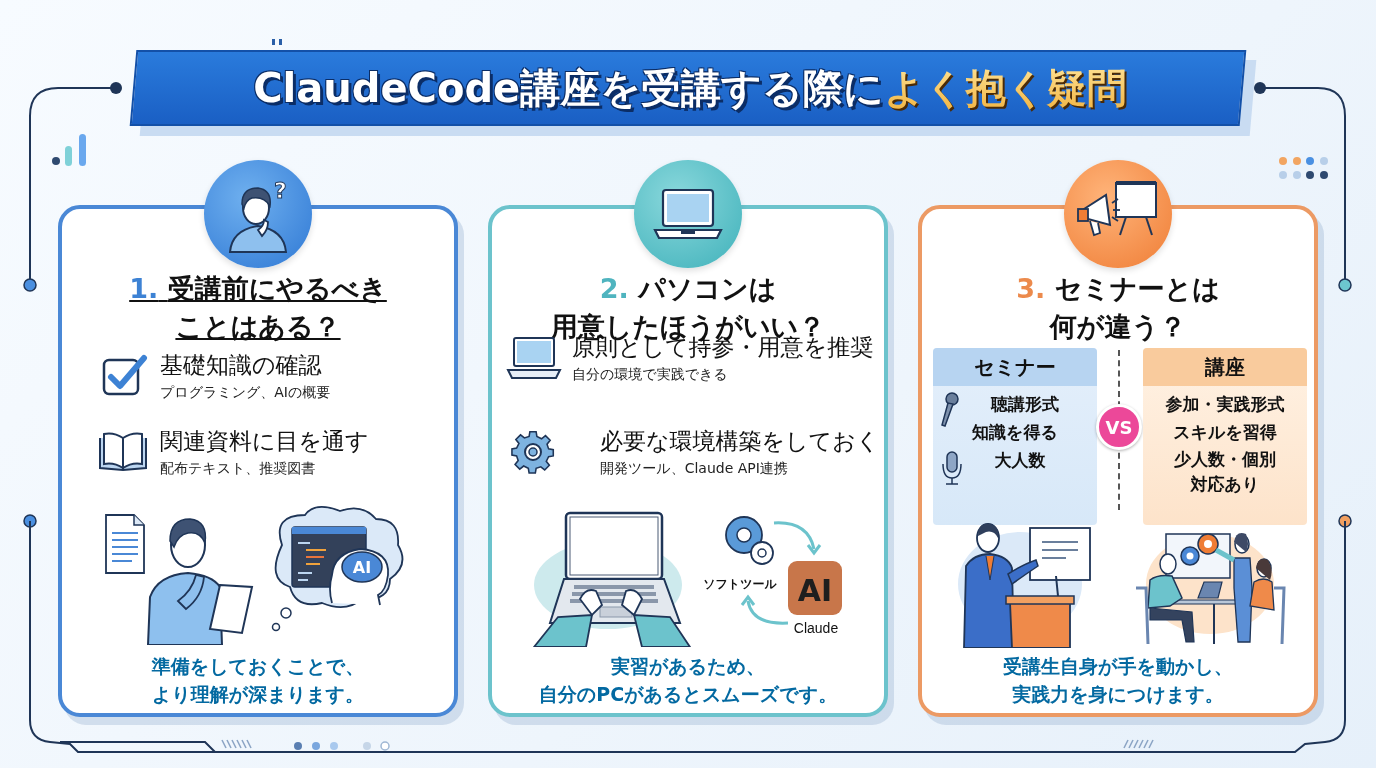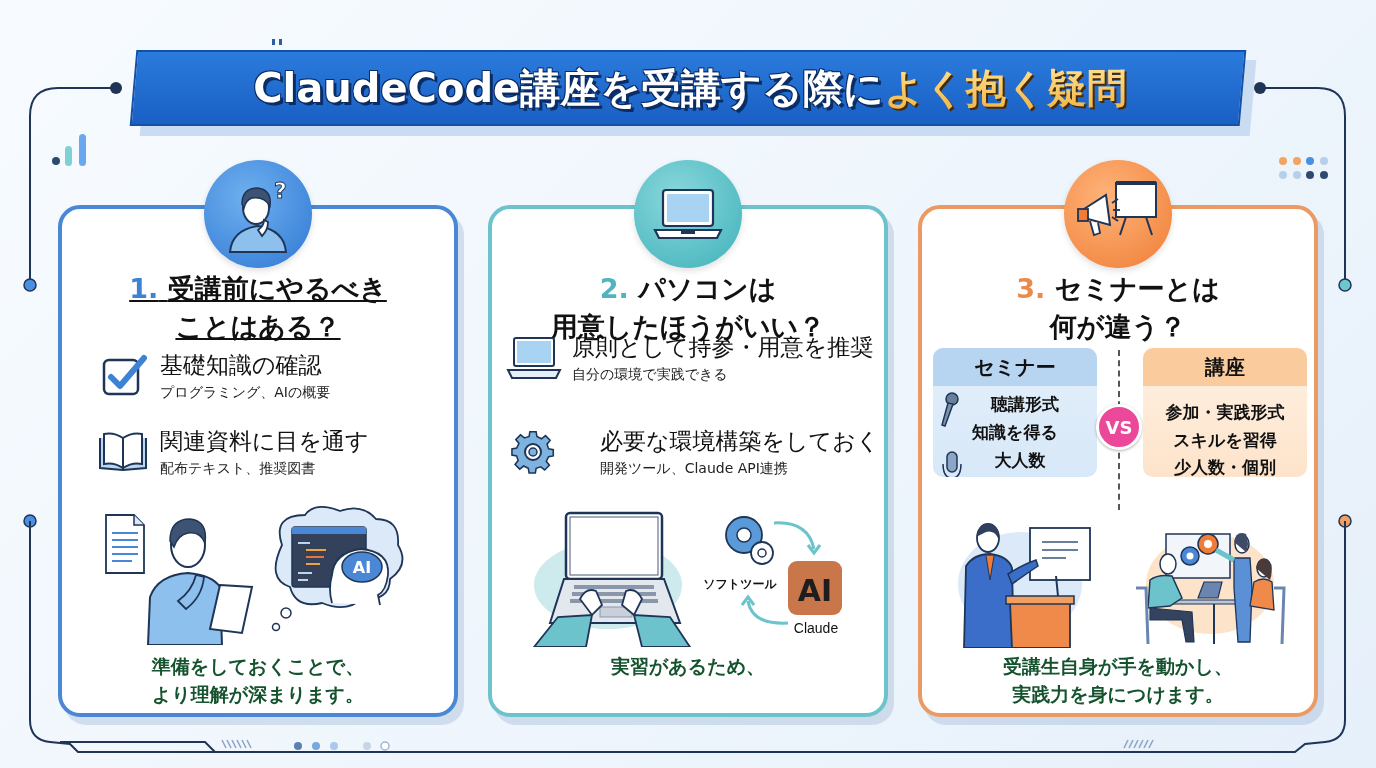--- a/index.html
+++ b/index.html
@@ -71,26 +71,26 @@
   .q3 .q-num { color: #ec8a4c; }
 
   .item { position: absolute; display: flex; align-items: flex-start; gap: 10px; }
   .item .ico { width: 50px; height: 50px; flex: 0 0 50px; }
   .item .txt { display: flex; flex-direction: column; }
   .item .head { font-size: 23px; font-weight: normal; line-height: 30px; color: #111; white-space: nowrap; }
   .item .sub { font-size: 14px; line-height: 24px; color: #222; white-space: nowrap; }
 
   .footer-text {
     position: absolute; top: 652px; width: 400px; text-align: center;
-    font-size: 19px; font-weight: bold; line-height: 28px; color: #14532d;
+    font-size: 19px; font-weight: bold; line-height: 28px; color: #0369a1;
   }
   .f1 { left: 58px; } .f2 { left: 488px; } .f3 { left: 918px; }
 
   
-  .cmp { position: absolute; top: 348px; height: 129px; border-radius: 10px; overflow: hidden; }
+  .cmp { position: absolute; top: 348px; height: 177px; border-radius: 4px; overflow: hidden; }
   .cmp.left { left: 933px; width: 164px; background: linear-gradient(180deg, #e4effb, #d7e8f8); }
   .cmp.right { left: 1143px; width: 164px; background: linear-gradient(180deg, #fff2e4, #fde3ca); }
   .cmp-head {
     height: 38px; display: flex; align-items: center; justify-content: center;
     font-size: 20px; font-weight: bold;
   }
   .cmp.left .cmp-head { background: #b7d4f1; }
   .cmp.right .cmp-head { background: #f9cb9d; }
   .cmp-line { font-size: 17px; font-weight: bold; text-align: center; line-height: 28px; white-space: nowrap; }
   .vs-divider { position: absolute; left: 1118px; top: 350px; height: 160px; border-left: 2px dashed #555; }
@@ -313,20 +313,21 @@
   <path d="M278 40 L284 48 L290 40" fill="none" stroke="#6cc3cc" stroke-width="3"></path>
   <path d="M258 118 Q222 120 218 96" fill="none" stroke="#6cc3cc" stroke-width="3"></path>
   <path d="M212 100 L218 92 L224 100" fill="none" stroke="#6cc3cc" stroke-width="3"></path>
   <text x="210" y="83" font-size="12" font-weight="bold" fill="#111" text-anchor="middle" font-family="DejaVu Sans, sans-serif">ソフトツール</text>
   <rect x="258" y="56" width="54" height="54" rx="9" fill="#c8764a"></rect>
   <text x="285" y="96" font-size="30" font-weight="bold" fill="#1e1e1e" text-anchor="middle" font-family="DejaVu Sans, sans-serif">AI</text>
   <text x="286" y="128" font-size="14" fill="#111" text-anchor="middle" font-family="Liberation Sans, sans-serif">Claude</text>
 </svg>
 <div class="footer-text f2">
   <div>実習があるため、</div>
+  <div>自分のPCがあるとスムーズです。</div>
 </div>
 
 <div class="card c3"></div>
 <div class="badge b3">
   <svg width="84" height="70" viewBox="0 0 84 70">
     <rect x="40" y="4" width="40" height="34" fill="#fff" stroke="#1f3557" stroke-width="2"></rect>
     <line x1="40" y1="4" x2="80" y2="4" stroke="#1f3557" stroke-width="4"></line>
     <line x1="50" y1="38" x2="44" y2="56" stroke="#1f3557" stroke-width="2"></line>
     <line x1="70" y1="38" x2="76" y2="56" stroke="#1f3557" stroke-width="2"></line>
     <path d="M8 30 L30 16 L34 46 L12 40 Z" fill="#fff" stroke="#1f3557" stroke-width="2"></path>
@@ -359,21 +360,21 @@
     </svg>
     <div class="cmp-line" style="padding-left:20px;">聴講形式</div>
     <div class="cmp-line">知識を得る</div>
     <div class="cmp-line" style="padding-left:10px;">大人数</div>
   </div>
 </div>
 <div class="vs-divider"></div>
 <div class="vs">VS</div>
 <div class="cmp right">
   <div class="cmp-head">講座</div>
-  <div style="padding-top:12px;">
+  <div style="padding-top:4px;">
     <div class="cmp-line">参加・実践形式</div>
     <div class="cmp-line">スキルを習得</div>
     <div class="cmp-line" style="line-height:26px;">少人数・個別</div>
     <div class="cmp-line" style="line-height:24px;">対応あり</div>
   </div>
 </div>
 
 <svg class="illus" style="left:950px; top:518px;" width="340" height="130" viewBox="0 0 340 130">
 
   <ellipse cx="70" cy="66" rx="62" ry="52" fill="#dbe9f8"></ellipse>

